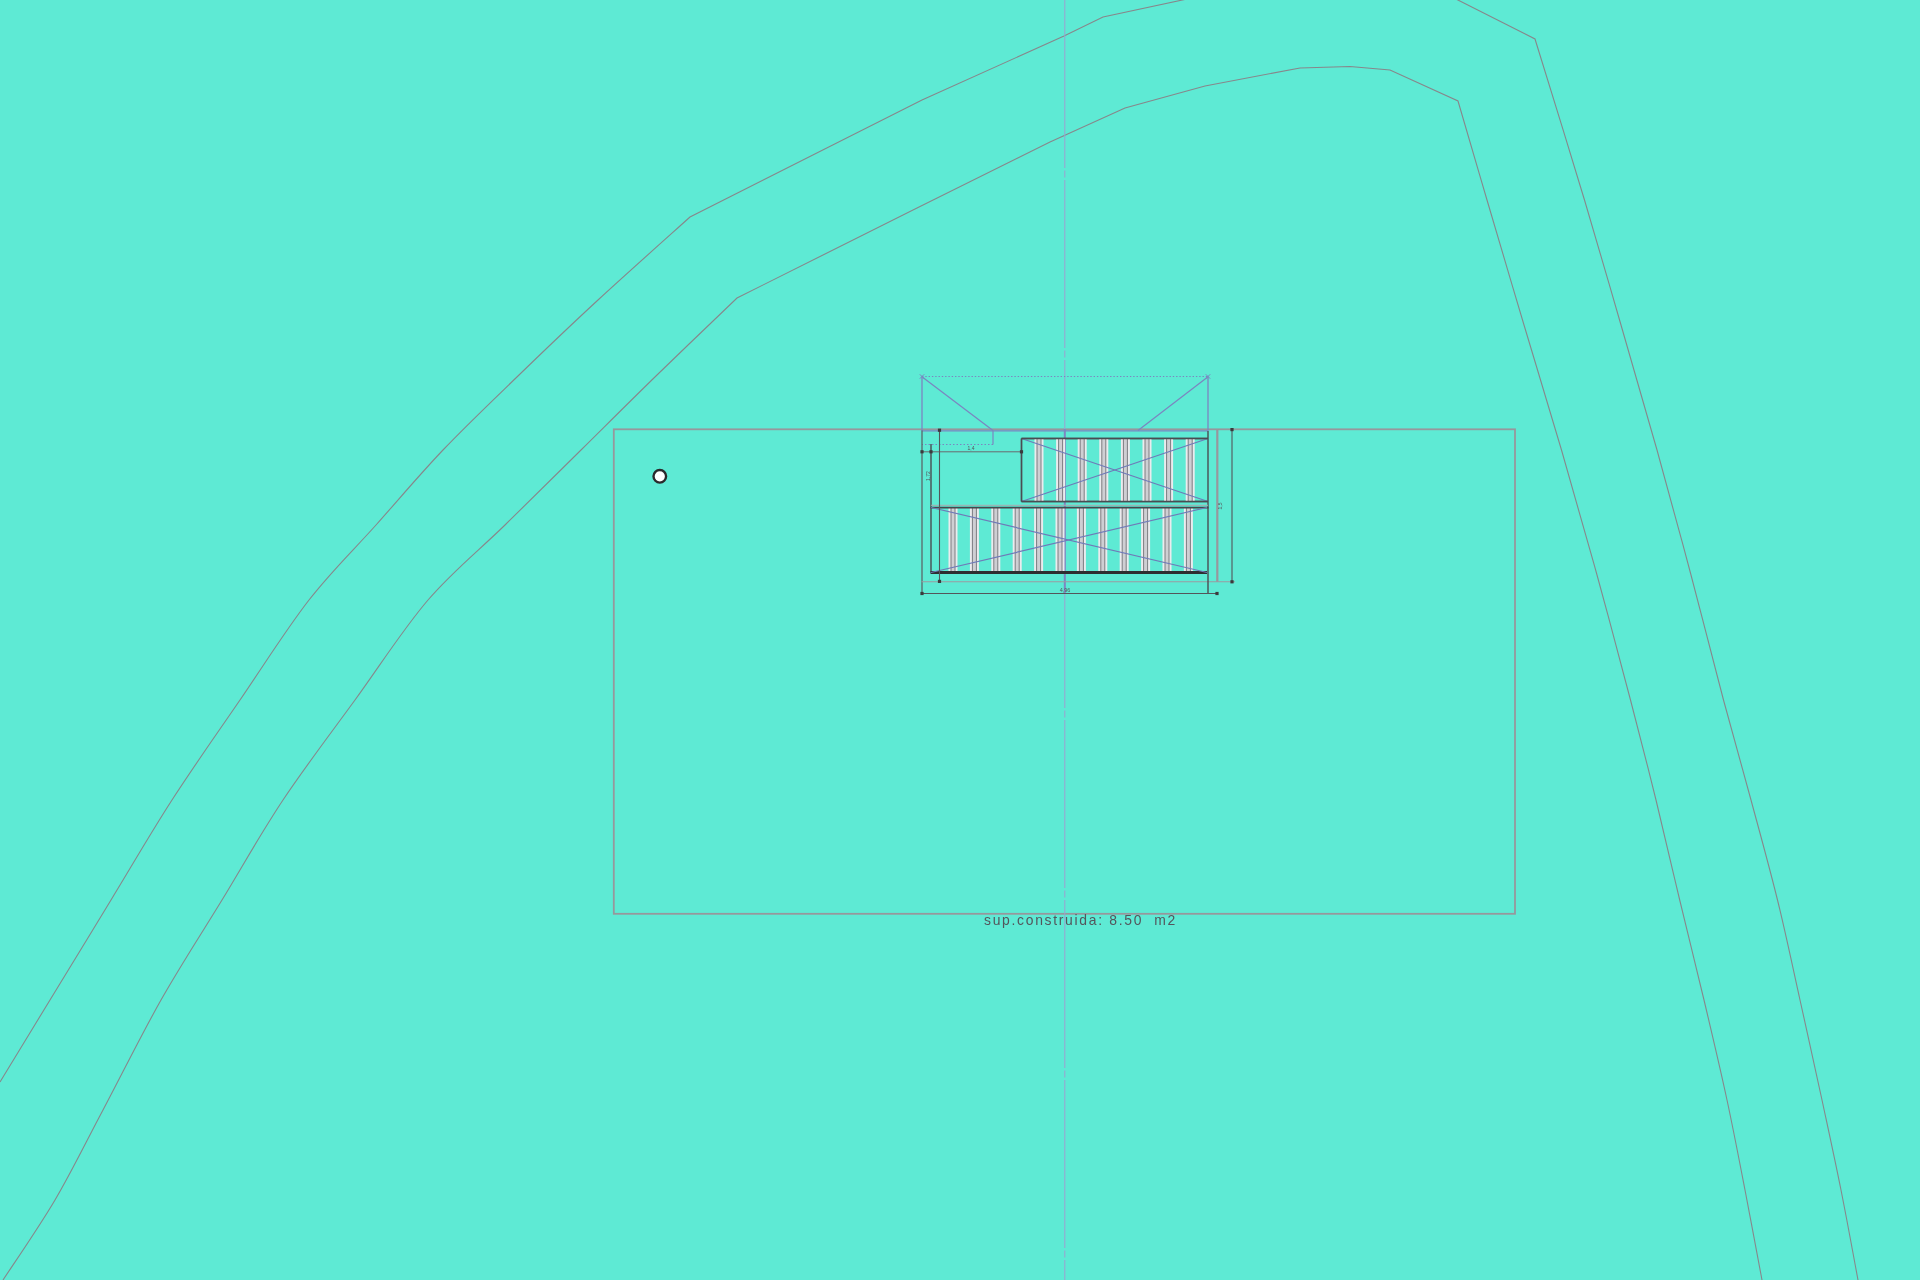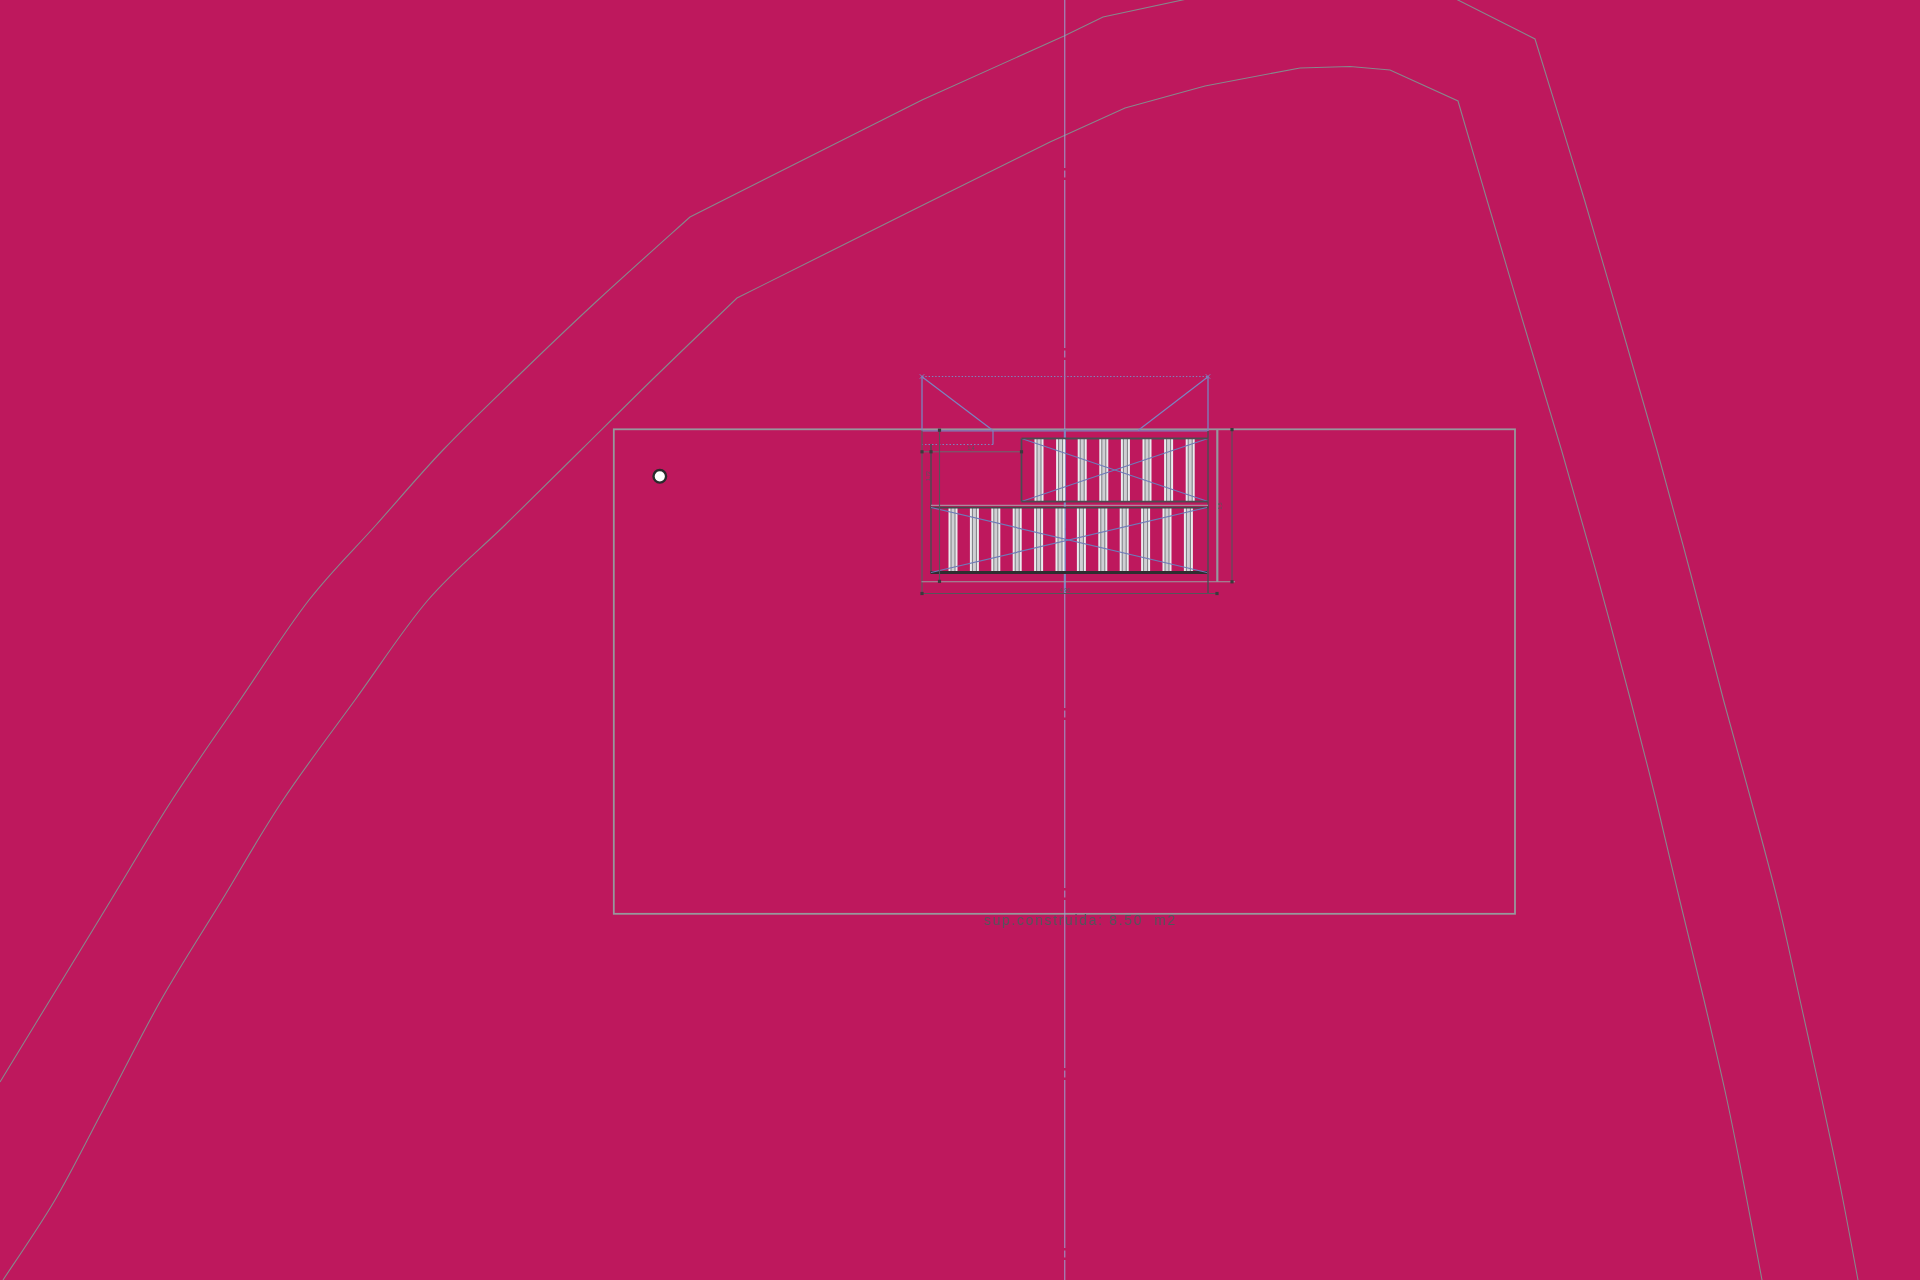--- a/index.html
+++ b/index.html
@@ -1,16 +1,16 @@
 <!DOCTYPE html>
 <html><head>
 <meta charset="utf-8">
 <style>
   html,body{margin:0;padding:0;background:#ffffff;}
-  .page{width:1920px;height:1280px;position:relative;background:#be185d;overflow:hidden;
+  .page{width:1920px;height:1280px;position:relative;background:#5eead4;overflow:hidden;
         font-family:"Liberation Sans", sans-serif;}
   svg{position:absolute;left:0;top:0;}
   text{font-family:"Liberation Sans", sans-serif;}
 </style>
 </head>
 <body>
 <div class="page">
 <svg width="1920" height="1280" viewBox="0 0 1920 1280" fill="none">
 
   <path d="M 0,1082 C 8.3,1068.3 31.5,1030.3 50.0,1000.0 C 68.5,969.7 90.7,933.3 111.0,900.0 C 131.3,866.7 150.5,833.3 172.0,800.0 C 193.5,766.7 217.2,733.3 240.0,700.0 C 262.8,666.7 286.3,629.2 309.0,600.0 C 331.7,570.8 353.7,550.0 376.0,525.0 C 398.3,500.0 419.2,475.0 443.0,450.0 C 466.8,425.0 493.2,400.0 519.0,375.0 C 544.8,350.0 569.5,326.3 598.0,300.0 C 626.5,273.7 674.7,230.8 690.0,217.0 L 922,100 L 1064,36 L 1103,17 L 1201,-4 L 1450,-4 L 1535,39 C 1543.2,65.8 1570.2,152.3 1584.5,200.0 C 1598.8,247.7 1608.9,283.3 1621.0,325.0 C 1633.1,366.7 1645.3,408.3 1657.0,450.0 C 1668.7,491.7 1679.9,533.3 1691.0,575.0 C 1702.1,616.7 1713.5,662.5 1723.5,700.0 C 1733.5,737.5 1742.0,766.7 1751.0,800.0 C 1760.0,833.3 1769.3,866.7 1777.5,900.0 C 1785.7,933.3 1792.6,966.7 1800.0,1000.0 C 1807.4,1033.3 1815.2,1068.3 1822.0,1100.0 C 1828.8,1131.7 1835.0,1160.0 1841.0,1190.0 C 1847.0,1220.0 1855.2,1265.0 1858.0,1280.0" stroke="#87878b" stroke-width="1.1"></path>

